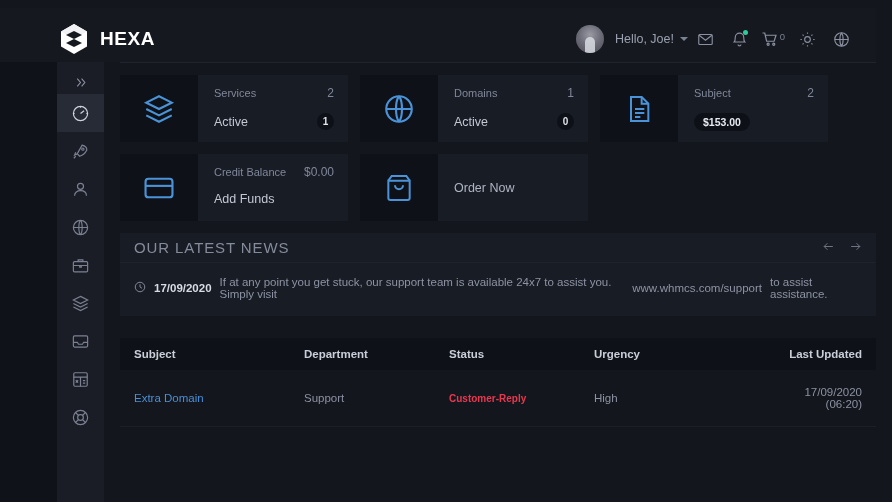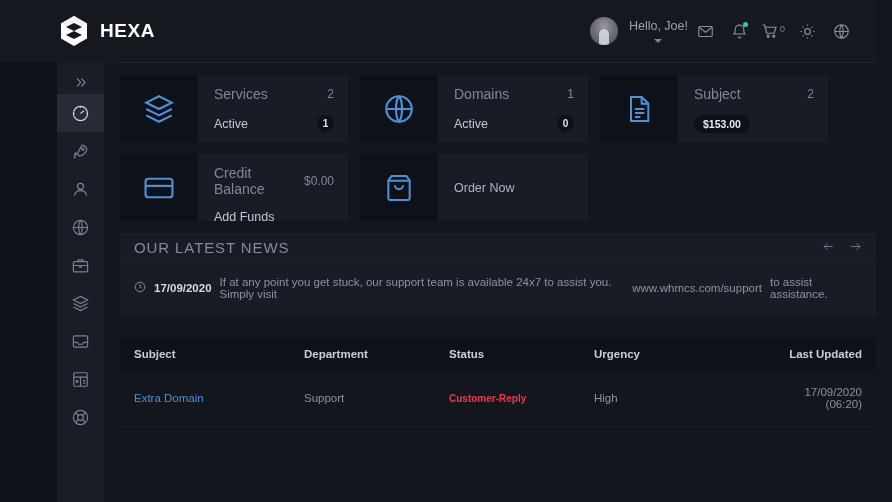--- a/index.html
+++ b/index.html
@@ -6,21 +6,21 @@
   html, body {
     width: 892px; height: 502px;
     background: #13161d;
     font-family: "Liberation Sans", sans-serif;
     overflow: hidden;
   }
   .app { position: relative; width: 892px; height: 502px; background: #13161d; }
 
   
   .header {
-    position: absolute; top: 0; left: 0; width: 876px; height: 62px;
+    position: absolute; top: 8px; left: 0; width: 876px; height: 62px;
     background: #15181f;
     display: flex; align-items: center;
   }
   .brand { display: flex; align-items: center; margin-left: 57px; }
   .brand-mark { width: 34px; height: 34px; position: relative; }
   .brand-name {
     color: #ffffff; font-size: 19px; font-weight: bold;
     letter-spacing: .6px; margin-left: 9px;
   }
   .header-right {
@@ -33,21 +33,21 @@
     overflow: hidden; position: relative; flex: none;
   }
   .avatar::after {
     content: ""; position: absolute; left: 50%; top: 42%;
     transform: translateX(-50%);
     width: 10px; height: 17px; border-radius: 5px 5px 0 0;
     background: #d9dce3; opacity: .85;
   }
   .hello {
     color: #9aa0ae; font-size: 12.5px; margin-left: 11px;
-    display: flex; align-items: center; gap: 6px; flex-direction: column;
+    display: flex; align-items: center; gap: 6px;
   }
   .caret-down {
     width: 0; height: 0; border-left: 4px solid transparent;
     border-right: 4px solid transparent; border-top: 4px solid #7b8292;
   }
   .hicon {
     width: 34px; height: 34px; display: flex; align-items: center;
     justify-content: center; color: #8a90a0; position: relative;
   }
   .hicon:first-of-type { margin-left: 16px; }
@@ -106,21 +106,21 @@
     width: 78px; background: #0e1117; display: flex;
     align-items: center; justify-content: center; color: #4b93d8;
   }
   .card-body {
     flex: 1; padding: 11px 14px 0 16px; display: flex; flex-direction: column;
   }
   .card-row1 {
     display: flex; align-items: center; justify-content: space-between;
     color: #878d9c; font-size: 12px;
   }
-  .card-label { color: #81879a; font-size: 14px; }
+  .card-label { color: #81879a; font-size: 11px; }
   .card-count { color: #81879a; font-size: 12px; }
   .card-row2 {
     display: flex; align-items: center; justify-content: space-between;
     margin-top: 13px;
   }
   .card-sub { color: #c3c8d4; font-size: 12.5px; }
   .badge-circle {
     min-width: 17px; height: 17px; border-radius: 50%;
     background: #0d1016; color: #dfe3ec; font-size: 10px; font-weight: bold;
     display: flex; align-items: center; justify-content: center;

